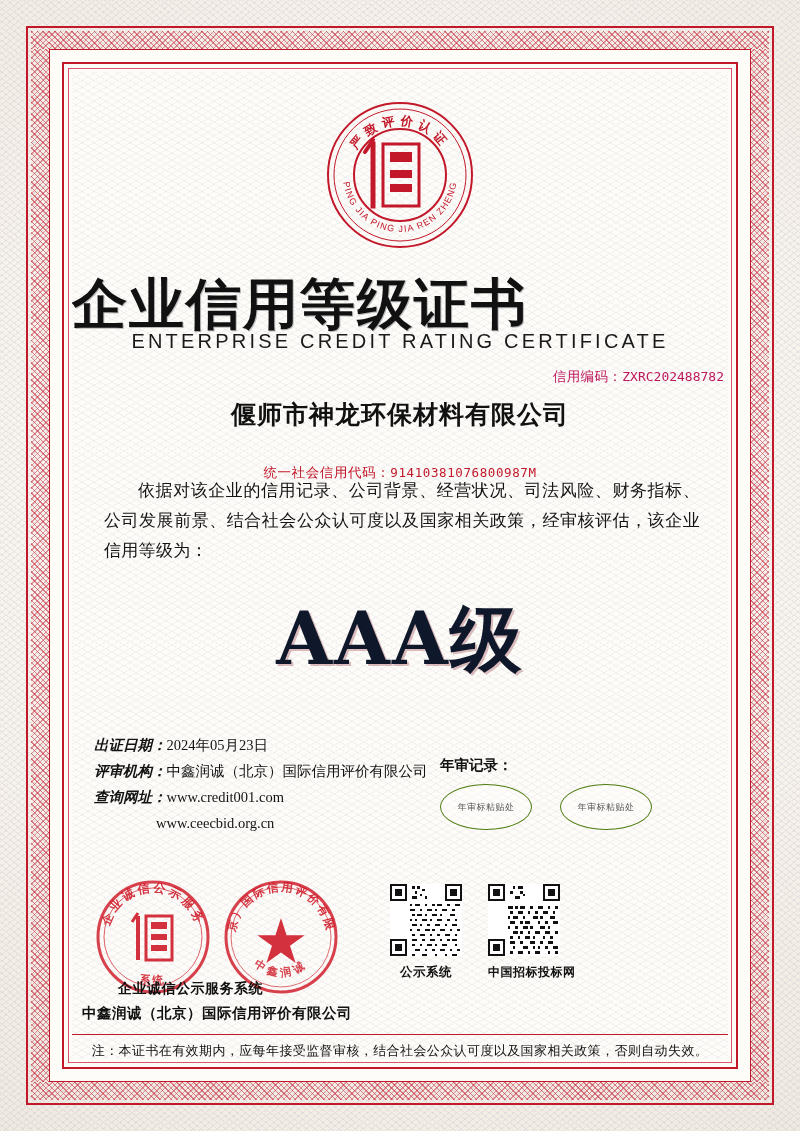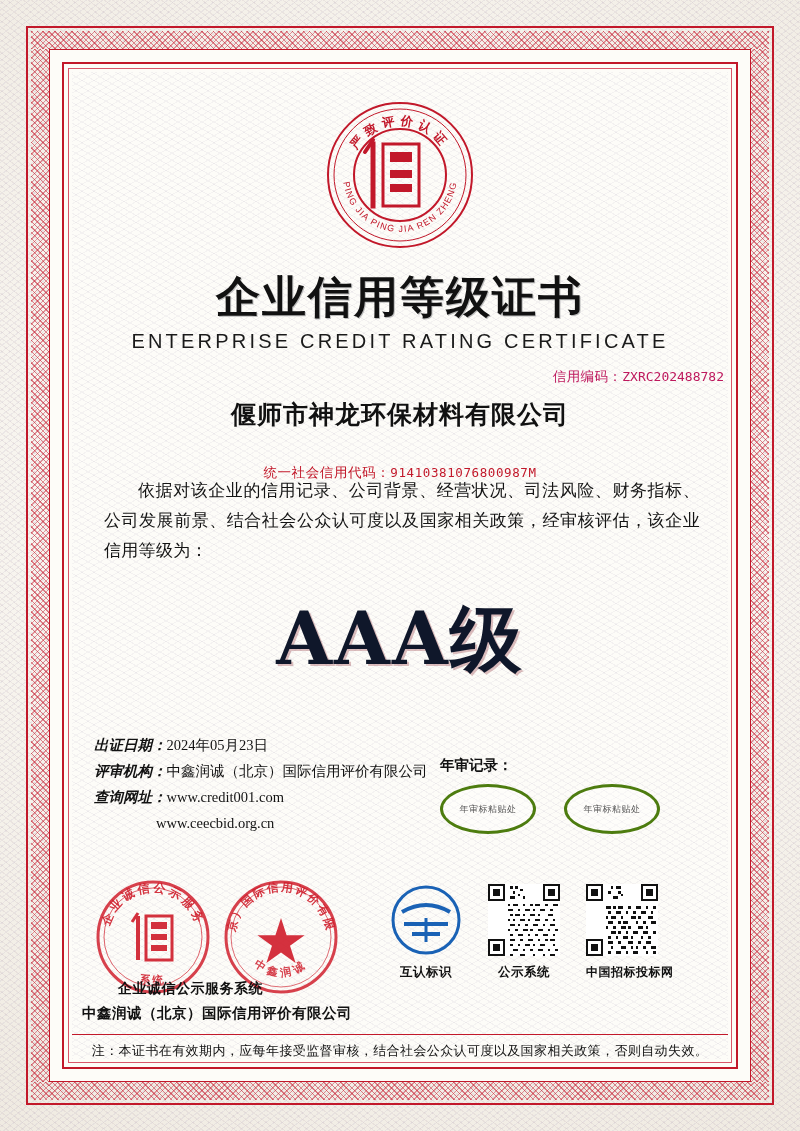--- a/index.html
+++ b/index.html
@@ -100,24 +100,24 @@
     width: 150px;
     height: 150px;
   }
   .emblem svg { display:block; }
 
   
   .title-cn {
     position: absolute;
     top: 196px;
     left: 0; right: 0;
-    text-align: center;
+    text-align: left;
     font-family: "DejaVu Sans", "Liberation Sans", sans-serif;
     font-weight: bold;
-    font-size: 44px;
+    font-size: 55px;
     letter-spacing: 2px;
     color: #111111;
     text-shadow: 1px 1px 0 #bbb;
   }
   .title-en {
     position: absolute;
     top: 258px;
     left: 0; right: 0;
     text-align: center;
     font-family: "Liberation Sans", sans-serif;
@@ -218,21 +218,21 @@
   .stamp-slots {
     position: absolute;
     left: 368px;
     top: 712px;
     display: flex;
     gap: 28px;
   }
   .stamp-slot {
     width: 90px;
     height: 44px;
-    border: 3px solid #4d7c0f;
+    border: 1px solid #4d7c0f;
     border-radius: 50%;
     display: flex;
     align-items: center;
     justify-content: center;
     font-size: 9px;
     color: #555;
     letter-spacing: 0.5px;
     background: rgba(255,255,255,0.35);
   }
 
@@ -447,30 +447,20 @@
           </text>
           <polygon points="59,40 64.6,57.2 82.6,57.2 68,67.8 73.6,85 59,74.4 44.4,85 50,67.8 35.4,57.2 53.4,57.2" fill="#d0202e" opacity="0.92"></polygon>
         </svg>
       </div>
     </div>
 
     <div class="seal-caption1">企业诚信公示服务系统</div>
     <div class="seal-caption2">中鑫润诚（北京）国际信用评价有限公司</div>
 
     <div class="badge-row">
-      <div class="badge">
-        <svg class="badge-img" viewBox="0 0 72 72" aria-hidden="true">
-          <circle cx="36" cy="36" r="33" fill="none" stroke="#1a62b5" stroke-width="3"></circle>
-          <path d="M 12,28 Q 36,14 60,28" fill="none" stroke="#1a62b5" stroke-width="4"></path>
-          <path d="M 14,40 L 58,40" stroke="#1a62b5" stroke-width="4"></path>
-          <path d="M 22,50 L 50,50" stroke="#1a62b5" stroke-width="4"></path>
-          <path d="M 36,34 L 36,58" stroke="#1a62b5" stroke-width="3"></path>
-        </svg>
-        <div class="badge-label">互认标识</div>
-      </div>
 
       <div class="badge">
         <svg class="badge-img qr" viewBox="0 0 29 29" shape-rendering="crispEdges" aria-hidden="true">
           <rect width="29" height="29" fill="#fff"></rect>
           <g fill="#111">
             <rect x="0" y="0" width="7" height="7"></rect>
               <rect x="1" y="1" width="5" height="5" fill="#fff"></rect>
               <rect x="2" y="2" width="3" height="3"></rect>
             <rect x="22" y="0" width="7" height="7"></rect>
               <rect x="23" y="1" width="5" height="5" fill="#fff"></rect>

